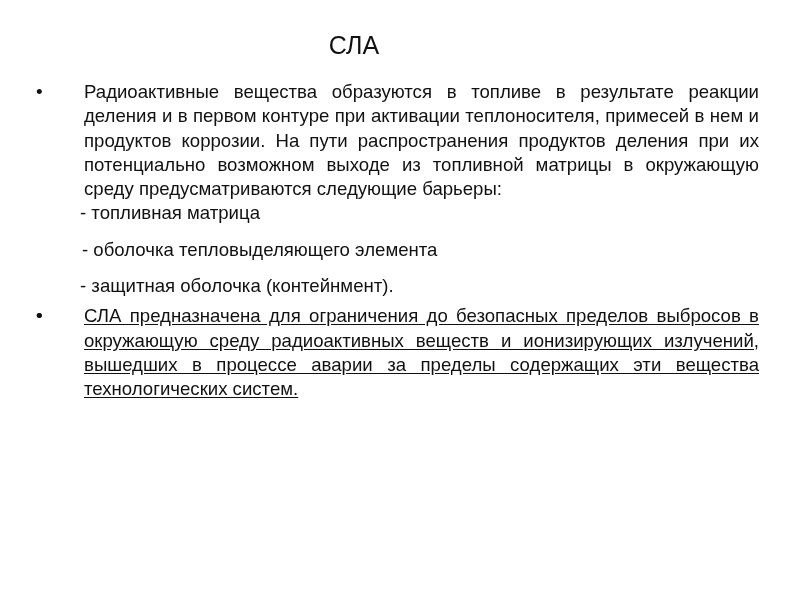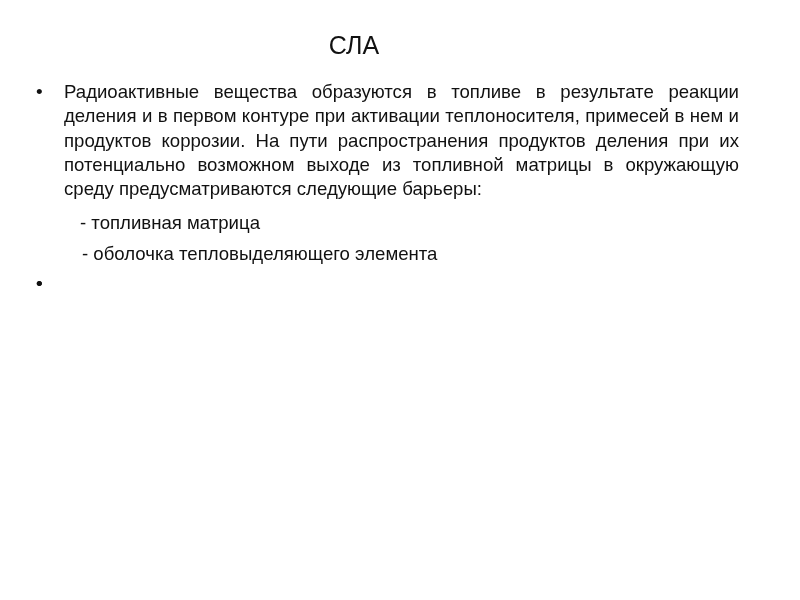--- a/index.html
+++ b/index.html
@@ -3,40 +3,42 @@
 <meta charset="utf-8">
 <style>
   html, body { margin: 0; padding: 0; background: #ffffff; }
   body { width: 800px; height: 600px; position: relative; overflow: hidden;
          font-family: "Liberation Sans", sans-serif; color: #111111; }
   .title { position: absolute; left: 0; top: 30px; width: 708px; text-align: center;
            font-size: 25px; line-height: 30px; }
   .content { position: absolute; left: 0; top: 80px; width: 800px; }
   .item { position: relative; margin: 0; }
   .bullet { position: absolute; left: 36px; top: 0; font-size: 19px; line-height: 24.3px; }
-  .text { margin-left: 64px; width: 675px; font-size: 18.6px; line-height: 24.3px;
+  .text { margin-left: 84px; width: 675px; font-size: 18.6px; line-height: 24.3px;
           text-align: justify; text-align-last: left; }
-  .sub { margin-left: 80px; font-size: 18.6px; line-height: 24.3px; margin-top: 10px; }
-  .sub + .sub { margin-top: 6px; }
+  .sub { margin-left: 80px; font-size: 18.6px; line-height: 24.3px; margin-top: 0; }
+  .sub + .sub { margin-top: 12px; }
   .item.gap { margin-top: 6px; }
   .u { text-decoration: underline; text-underline-offset: 2px; }
 </style>
 </head>
 <body>
 
 <div class="title">СЛА</div>
 
 <div class="content">
   <div class="item">
     <span class="bullet">•</span>
     <div class="text">Радиоактивные вещества образуются в топливе в результате реакции деления и в первом контуре при активации теплоносителя, примесей в нем и продуктов коррозии. На пути распространения продуктов деления при их потенциально возможном выходе из топливной матрицы в окружающую среду предусматриваются следующие барьеры:</div>
   </div>
   <div class="sub">- топливная матрица</div>
   <div class="sub" style="margin-left:82px">- оболочка тепловыделяющего элемента</div>
+  <div class="sub">- защитная оболочка (контейнмент).</div>
 
   <div class="item gap">
     <span class="bullet">•</span>
   </div>
 
   <div class="item gap">
     <span class="bullet">•</span>
+    <div class="text u">СЛА предназначена для ограничения до безопасных пределов выбросов  в окружающую среду радиоактивных веществ и ионизирующих излучений, вышедших в процессе аварии за пределы содержащих эти вещества технологических систем.</div>
   </div>
 </div>
 
 </body></html>

